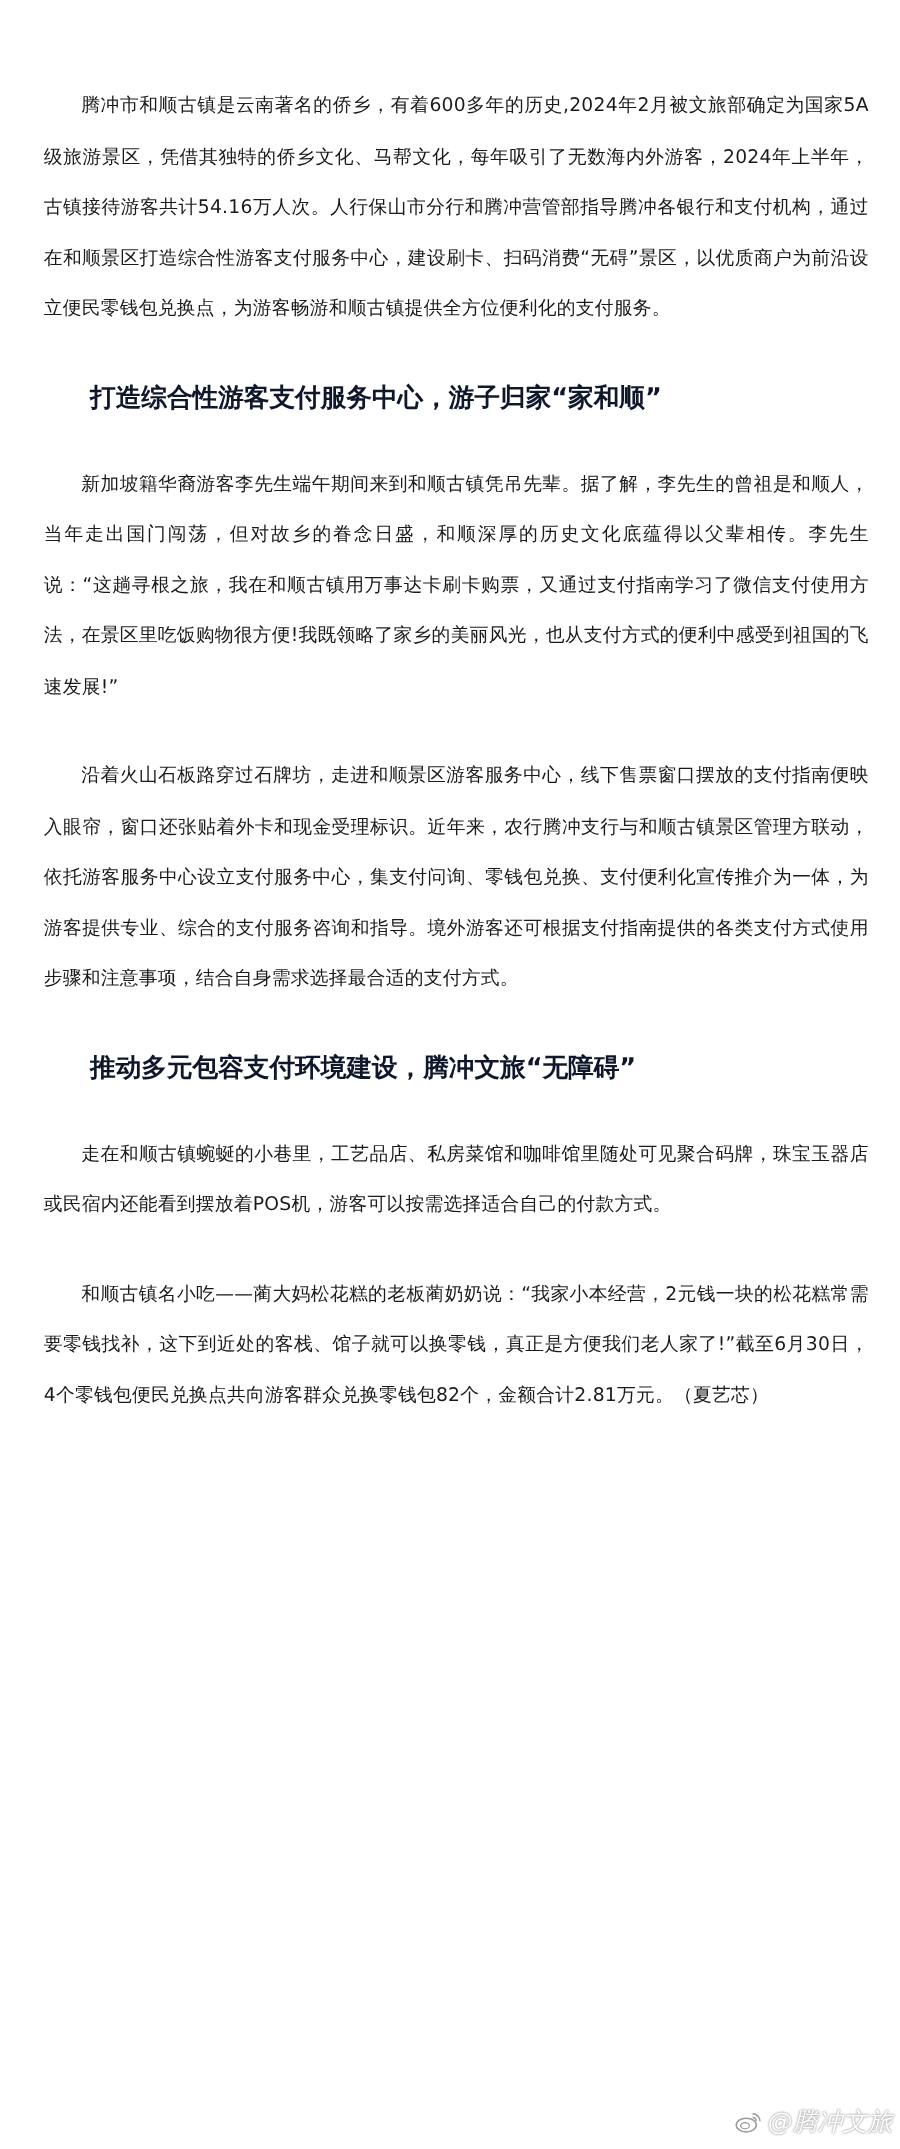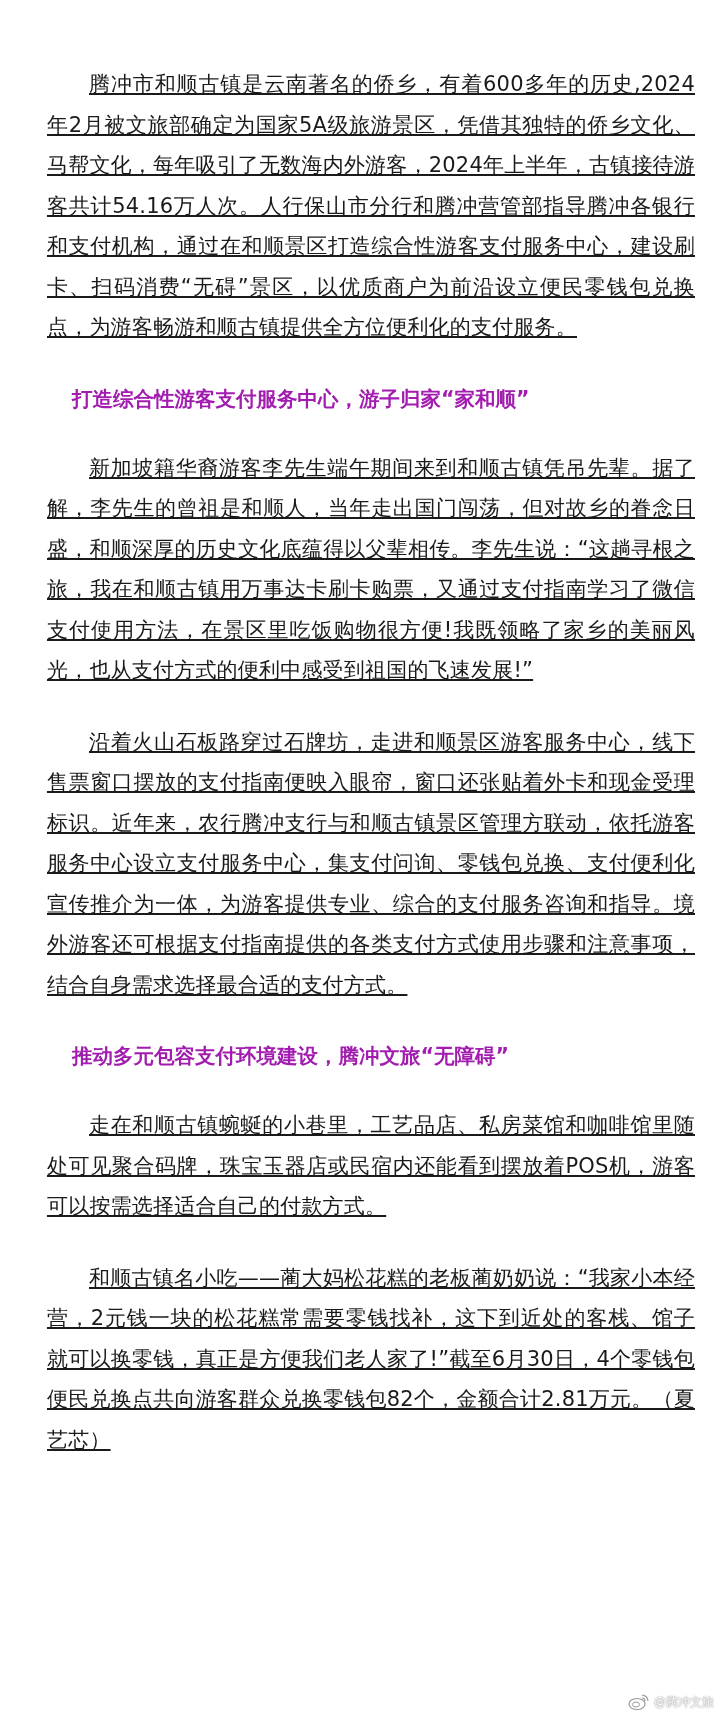--- a/index.html
+++ b/index.html
@@ -3,41 +3,41 @@
 <meta charset="utf-8">
 <style>
   html, body { margin: 0; padding: 0; background: #ffffff; }
   body {
     width: 720px; height: 1719px; overflow: hidden; position: relative;
     font-family: "DejaVu Sans", "Liberation Sans", sans-serif;
     color: #1a1a1a;
   }
   .article { position: absolute; left: 31px; top: 64px; width: 664px; }
   .para {
-    margin: 0 0 31px 16px;
-    font-size: 21px;
+    margin: 0 0 31px 4px;
+    font-size: 15px;
     line-height: 40.5px;
     text-indent: 2em;
     text-align: justify;
     letter-spacing: 0.2px;
-    text-decoration: underline;
   }
   .heading {
     margin: 0 0 29px 0;
     font-size: 20.5px;
     line-height: 40px;
     font-weight: bold;
     text-indent: 2em;
-    color: #a21caf;
+    color: #0f172a;
   }
   .watermark {
     position: absolute; right: 6px; bottom: 8px;
     display: flex; align-items: center; gap: 4px;
-    font-size: 12px; color: #ffffff;
+    font-size: 20px; color: #ffffff;
     text-shadow: 0 0 2px #9a9a9a, 0 0 1px #9a9a9a;
+    font-style: italic;
   }
   .weibo-icon { width: 22px; height: 18px; }
 </style>
 </head>
 <body>
 
 <div class="article">
   <p class="para">腾冲市和顺古镇是云南著名的侨乡，有着600多年的历史,2024年2月被文旅部确定为国家5A级旅游景区，凭借其独特的侨乡文化、马帮文化，每年吸引了无数海内外游客，2024年上半年，古镇接待游客共计54.16万人次。人行保山市分行和腾冲营管部指导腾冲各银行和支付机构，通过在和顺景区打造综合性游客支付服务中心，建设刷卡、扫码消费“无碍”景区，以优质商户为前沿设立便民零钱包兑换点，为游客畅游和顺古镇提供全方位便利化的支付服务。</p>
   <p class="heading">打造综合性游客支付服务中心，游子归家“家和顺”</p>
   <p class="para">新加坡籍华裔游客李先生端午期间来到和顺古镇凭吊先辈。据了解，李先生的曾祖是和顺人，当年走出国门闯荡，但对故乡的眷念日盛，和顺深厚的历史文化底蕴得以父辈相传。李先生说：“这趟寻根之旅，我在和顺古镇用万事达卡刷卡购票，又通过支付指南学习了微信支付使用方法，在景区里吃饭购物很方便!我既领略了家乡的美丽风光，也从支付方式的便利中感受到祖国的飞速发展!”</p>

